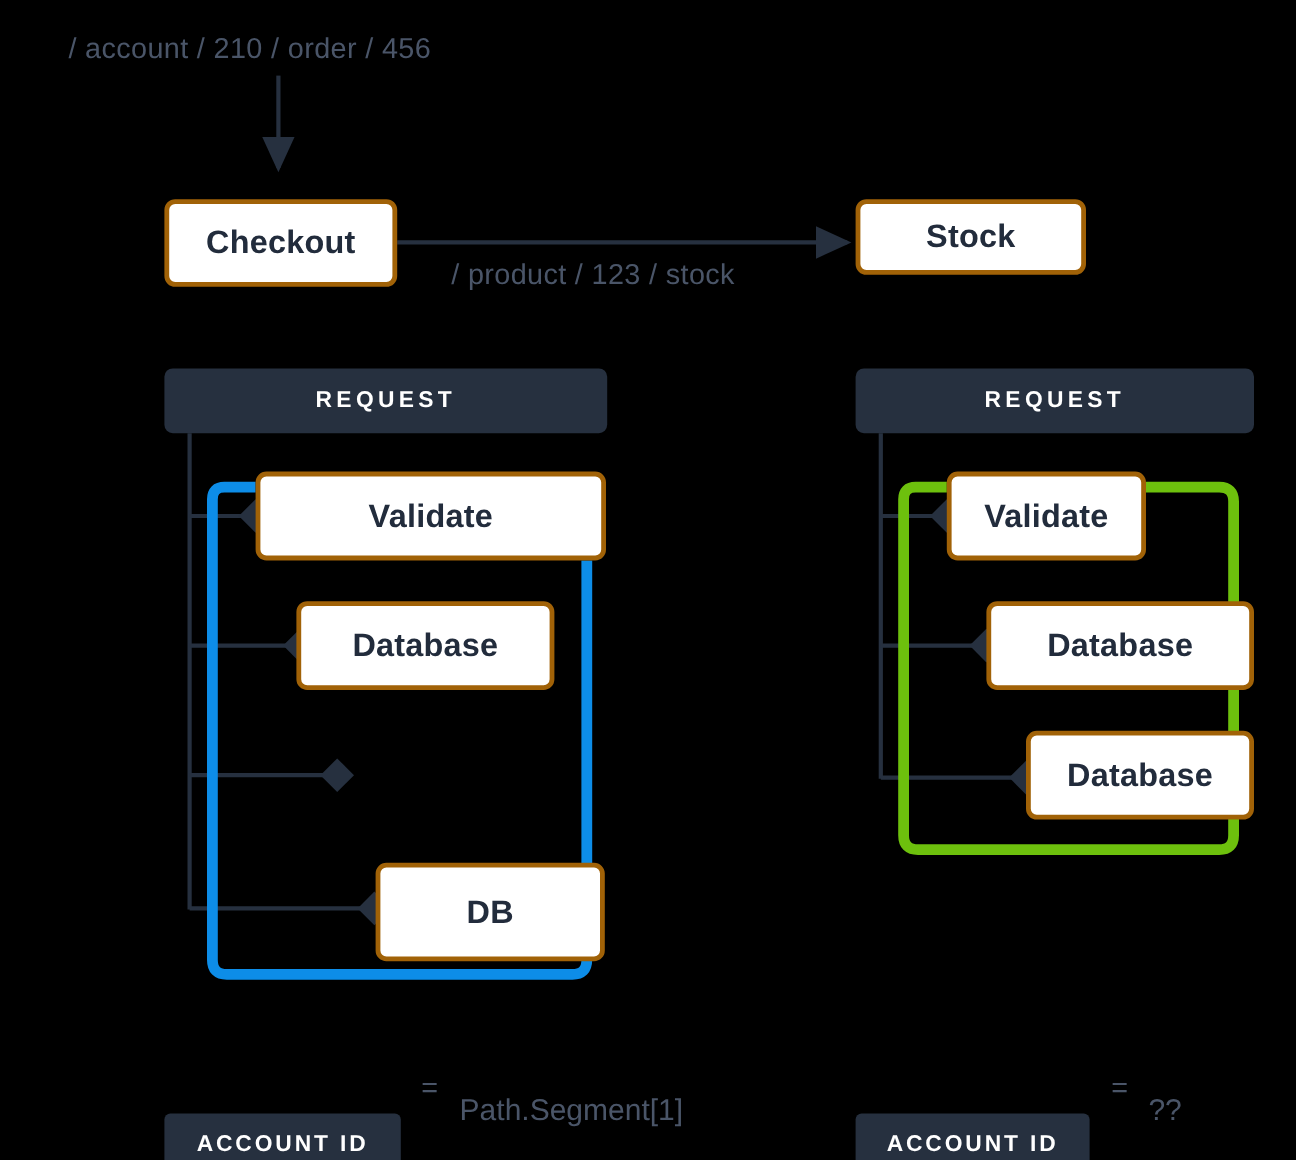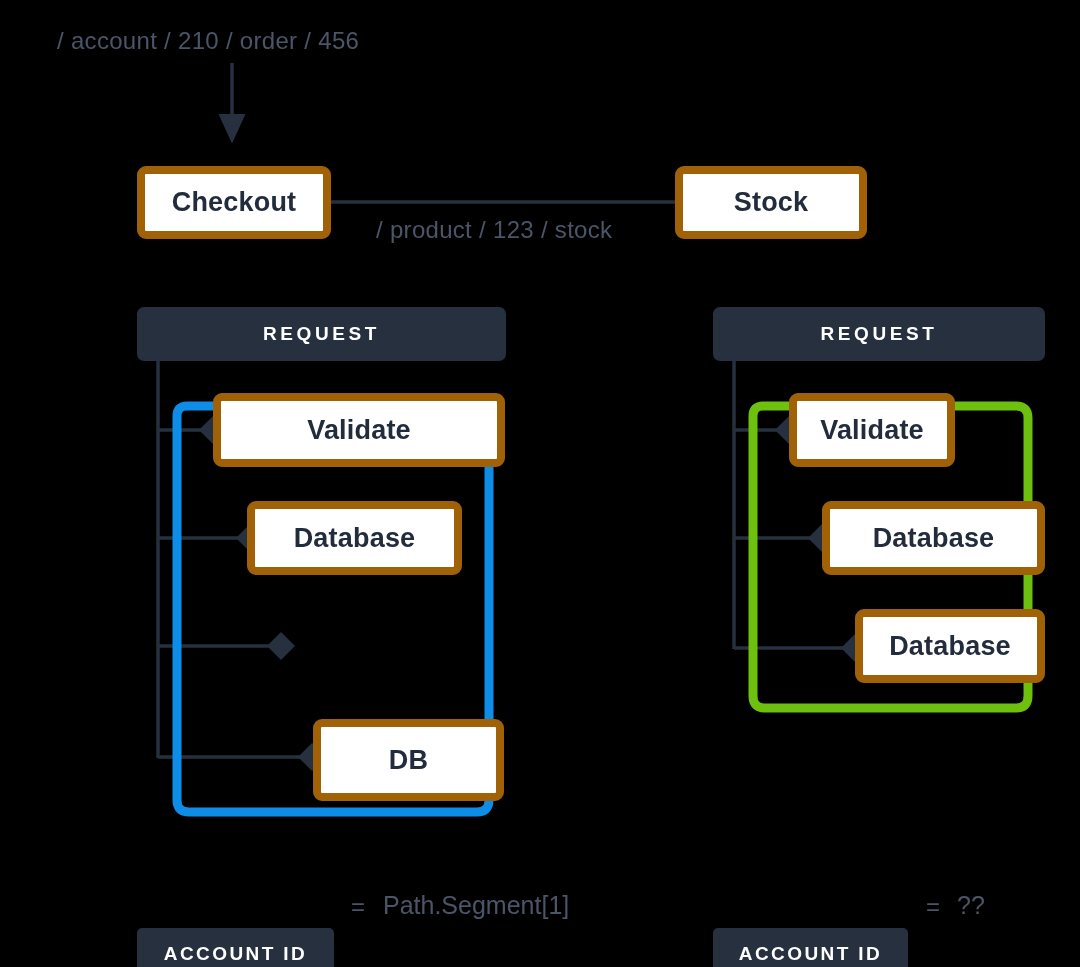--- a/index.html
+++ b/index.html
@@ -23,21 +23,21 @@
   svg.layer {
     position: absolute;
     left: 0; top: 0;
     width: 1080px;
     height: 967px;
     overflow: visible;
   }
   .node-box {
     position: absolute;
     background: #ffffff;
-    border: 8px solid #a16207;
+    border: 4px solid #a16207;
     border-radius: 9px;
     display: flex;
     align-items: center;
     justify-content: center;
     box-sizing: border-box;
   }
   .node-label {
     color: #222c3c;
     font-size: 27px;
     font-weight: bold;
@@ -89,20 +89,21 @@
     color: #4a5568;
     font-size: 24px;
     font-weight: normal;
   }
   .expr {
     position: absolute;
     color: #4a5568;
     font-size: 25px;
     font-weight: normal;
     white-space: nowrap;
+    margin-top: 20px;
   }
 </style>
 </head>
 <body>
 
 <div class="stage">
 
   <svg class="layer" viewBox="0 0 1080 967">
     <defs>
       <marker id="arrowhead" markerWidth="9" markerHeight="9" refX="7.5" refY="4.5" orient="auto" markerUnits="strokeWidth">
@@ -158,21 +159,21 @@
   </svg>
 
   <div class="path-text" style="left:57px; top:27px;">/ account / 210 / order / 456</div>
 
   <div class="node-box" style="left:137px; top:166px; width:194px; height:73px;">
     <span class="node-label">Checkout</span>
   </div>
 
   <div class="path-text" style="left:376px; top:216px;">/ product / 123 / stock</div>
 
-  <div class="node-box" style="left:675px; top:166px; width:192px; height:73px;">
+  <div class="node-box" style="left:713px; top:166px; width:192px; height:63px;">
     <span class="node-label">Stock</span>
   </div>
 
   <div class="header-bar" style="left:137px; top:307px; width:369px; height:54px;">
     <span class="header-label">REQUEST</span>
   </div>
 
   <div class="node-box" style="left:213px; top:393px; width:292px; height:74px;">
     <span class="node-label">Validate</span>
   </div>

